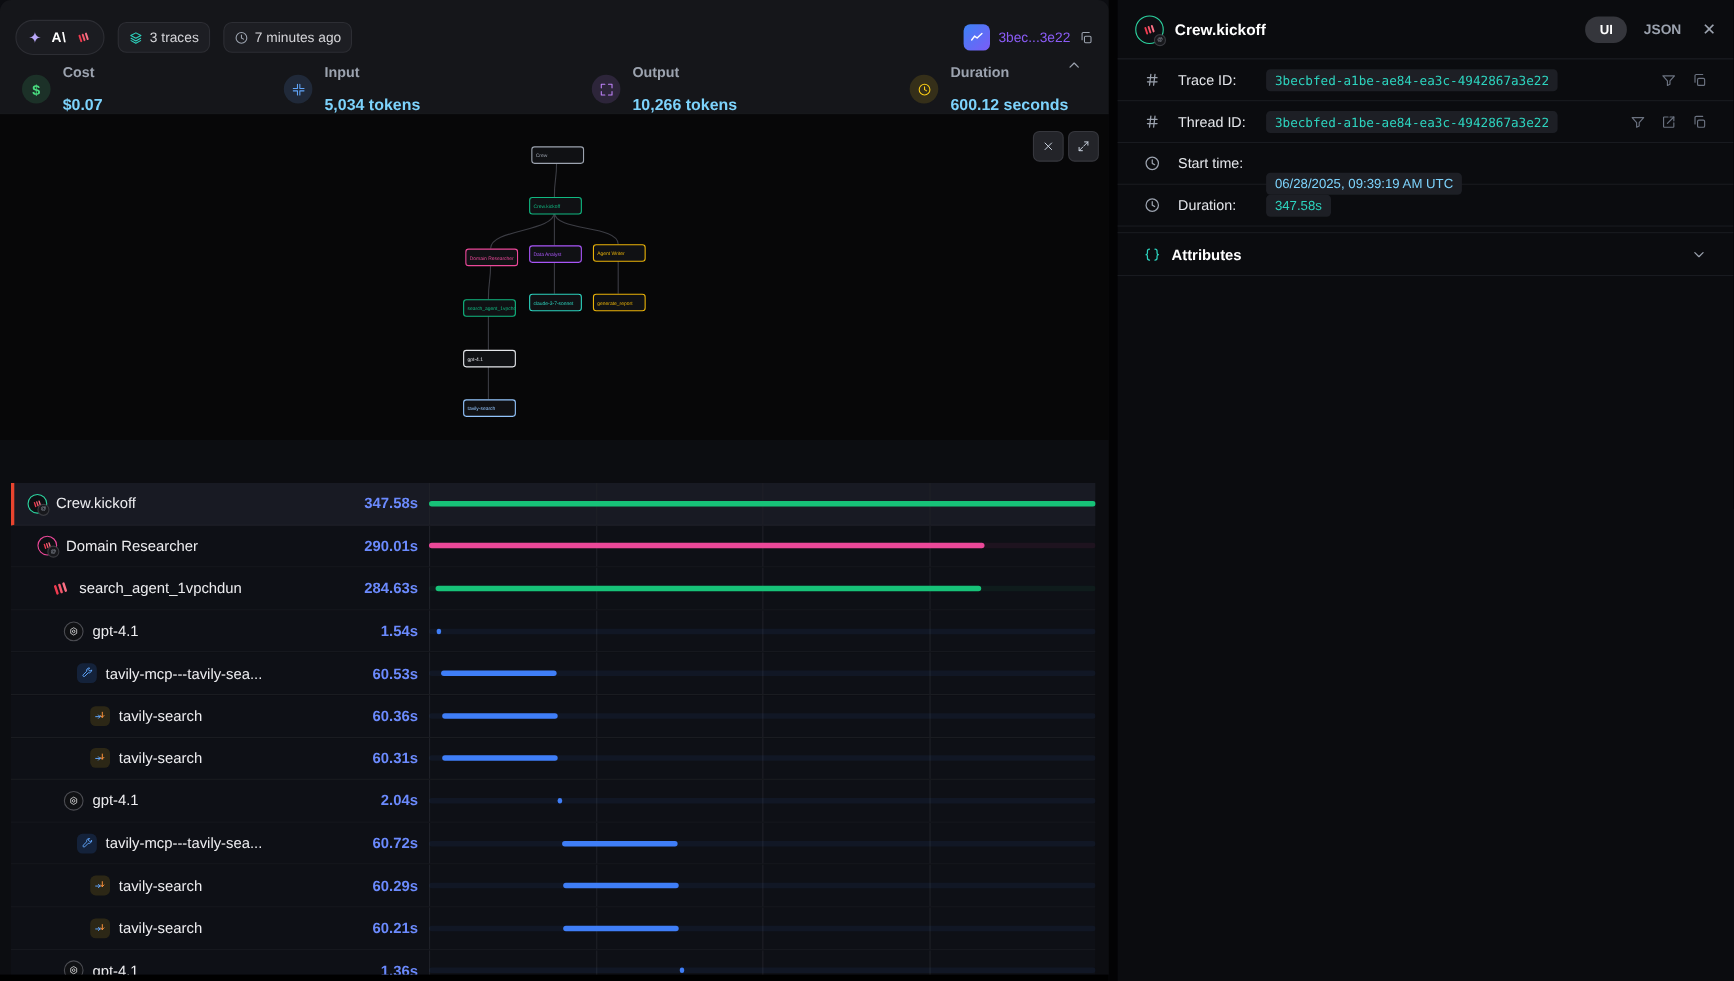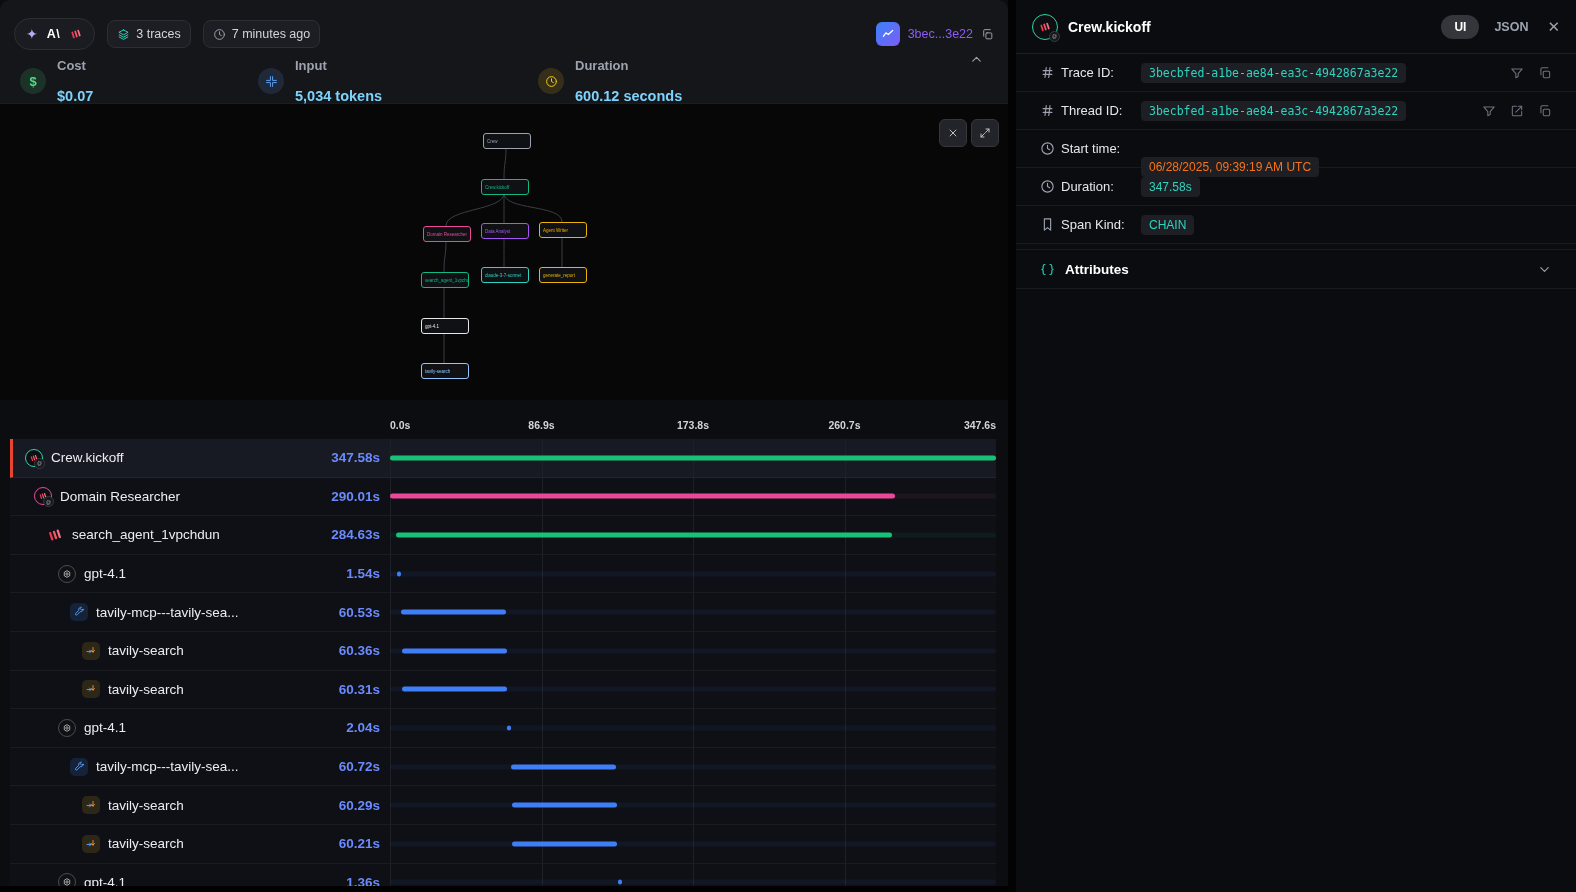--- a/index.html
+++ b/index.html
@@ -76,21 +76,21 @@
   .ric.hdr>svg{width:14px;height:14px}
   .rtitle{font-size:14px;font-weight:700;color:#fff}
   .rtabs{margin-left:auto;display:flex;align-items:center;gap:15px}
   .tab-pill{background:#35363c;color:#fff;font-size:12px;font-weight:700;border-radius:13px;padding:5px 13px;cursor:pointer}
   .tab-plain{color:#9ca3af;font-size:12.5px;font-weight:700;cursor:pointer}
   .close-x{color:#9ca3af;font-size:15px;margin-left:4px;cursor:pointer}
   .sdk-row{display:flex;justify-content:flex-end;padding:14px 20px 13px 0}
   .sdk-badge{border:1px solid #14b8a6;color:#2dd4bf;background:rgba(45,212,191,.06);font-size:12.5px;font-weight:700;border-radius:7px;padding:5px 11px}
   .drow{display:flex;align-items:center;height:37px;padding:0 24px;border-bottom:1px solid #191b20}
   .drow .si.lbl{color:#9ca3af;font-size:15px;flex:none}
-  .dlabel{font-size:13px;color:#e5e7eb;margin-left:6px;width:80px;flex:none}
+  .dlabel{font-size:13px;color:#e5e7eb;margin-left:16px;width:80px;flex:none}
   .dval{background:#1d1f25;border-radius:4px;padding:3px 8px;font-size:12px;white-space:nowrap}
   .dval.mono{font-family:"DejaVu Sans Mono",monospace;font-size:11.5px}
   .dactions{margin-left:auto;display:flex;gap:14px;color:#6b7280}
   .dactions .si{font-size:14px;cursor:pointer}
   .attr-row{display:flex;align-items:center;height:38px;padding:0 24px;margin-top:5px;border-top:1px solid #191b20;border-bottom:1px solid #191b20;cursor:pointer}
   .attr-row .si.teal{color:#2dd4bf;font-size:15px}
   .attr-label{font-size:13.5px;font-weight:700;color:#fff;margin-left:10px}
   .attr-chev{margin-left:auto;color:#9ca3af;font-size:15px}
 </style>
 </head>
@@ -163,20 +163,36 @@
                   <path d="M10 3v7H3"></path>
                   <path d="M14 3v7h7"></path>
                   <path d="M10 21v-7H3"></path>
                   <path d="M14 21v-7h7"></path>
                 </svg>
               </span>
             </span>
             <span>
               <span class="mlabel">Input</span>
               <span class="mvalue">5,034 tokens</span>
+            </span>
+          </div>
+          <div class="metric">
+            <span class="micon" style="color: rgb(192, 132, 252); background: rgba(192, 132, 252, 0.14);">
+              <span class="si">
+                <svg viewBox="0 0 24 24" fill="none" stroke="currentColor" stroke-width="1.8" stroke-linecap="round" stroke-linejoin="round">
+                  <path d="M3 9V3h6"></path>
+                  <path d="M21 9V3h-6"></path>
+                  <path d="M3 15v6h6"></path>
+                  <path d="M21 15v6h-6"></path>
+                </svg>
+              </span>
+            </span>
+            <span>
+              <span class="mlabel">Output</span>
+              <span class="mvalue">10,266 tokens</span>
             </span>
           </div>
           <div class="metric">
             <span class="micon" style="color: rgb(250, 204, 21); background: rgba(250, 204, 21, 0.14);">
               <span class="si">
                 <svg viewBox="0 0 24 24" fill="none" stroke="currentColor" stroke-width="1.8" stroke-linecap="round" stroke-linejoin="round">
                   <circle cx="12" cy="12" r="9"></circle>
                   <path d="M12 7v5l3.5 2"></path>
                 </svg>
               </span>
@@ -248,29 +264,20 @@
       <div class="gbtn expand">
           <span class="si">
             <svg viewBox="0 0 24 24" fill="none" stroke="currentColor" stroke-width="1.8" stroke-linecap="round" stroke-linejoin="round">
               <path d="M14 4h6v6M10 20H4v-6M20 4l-7 7M11 13l-7 7"></path>
             </svg>
           </span>
         </div>
     </div>
 
     <div class="timeline">
-      <div class="axis">
-          <div class="axis-area" id="axis-area">
-            <span class="tick" style="left: 0%; transform: none;">0.0s</span>
-            <span class="tick" style="left: 25%; transform: translateX(-50%);">86.9s</span>
-            <span class="tick" style="left: 50%; transform: translateX(-50%);">173.8s</span>
-            <span class="tick" style="left: 75%; transform: translateX(-50%);">260.7s</span>
-            <span class="tick" style="left: 100%; transform: translateX(-100%);">347.6s</span>
-          </div>
-        </div>
       <div class="rows" id="rows">
           <div class="trow selected">
             <div class="trow-left" style="padding-left: 12px;">
               <span class="ric circ" style="border: 1.5px solid rgb(45, 212, 160); background: rgb(13, 15, 19);">
                 <svg viewBox="0 0 24 24">
                   <g transform="rotate(-18 12 12)">
                     <rect x="5.2" y="6" width="3" height="12" rx="1.5" fill="#ef3a4f"></rect>
                     <rect x="10.5" y="6" width="3" height="12" rx="1.5" fill="#f4566a"></rect>
                     <rect x="15.8" y="6" width="3" height="12" rx="1.5" fill="#f97084"></rect>
                   </g>
@@ -591,42 +598,32 @@
           </span>
         </div>
         <div class="drow">
           <span class="si lbl">
             <svg viewBox="0 0 24 24" fill="none" stroke="currentColor" stroke-width="1.8" stroke-linecap="round" stroke-linejoin="round">
               <circle cx="12" cy="12" r="9"></circle>
               <path d="M12 7v5l3.5 2"></path>
             </svg>
           </span>
           <span class="dlabel">Start time:</span>
-          <span class="dval" style="color: #f97316; margin-top: 36px;">06/28/2025, 09:39:19 AM UTC</span>
+          <span class="dval" style="color: #7dd3fc; margin-top: 36px;">06/28/2025, 09:39:19 AM UTC</span>
           <span class="dactions"></span>
         </div>
         <div class="drow">
           <span class="si lbl">
             <svg viewBox="0 0 24 24" fill="none" stroke="currentColor" stroke-width="1.8" stroke-linecap="round" stroke-linejoin="round">
               <circle cx="12" cy="12" r="9"></circle>
               <path d="M12 7v5l3.5 2"></path>
             </svg>
           </span>
           <span class="dlabel">Duration:</span>
           <span class="dval" style="color: rgb(45, 212, 191);">347.58s</span>
-          <span class="dactions"></span>
-        </div>
-        <div class="drow">
-          <span class="si lbl">
-            <svg viewBox="0 0 24 24" fill="none" stroke="currentColor" stroke-width="1.8" stroke-linecap="round" stroke-linejoin="round">
-              <path d="M7 3h10v18l-5-4-5 4V3z"></path>
-            </svg>
-          </span>
-          <span class="dlabel">Span Kind:</span>
-          <span class="dval" style="color: rgb(45, 212, 191);">CHAIN</span>
           <span class="dactions"></span>
         </div>
       </div>
     <div class="attr-row">
       <span class="si teal">
           <svg viewBox="0 0 24 24" fill="none" stroke="currentColor" stroke-width="1.8" stroke-linecap="round" stroke-linejoin="round">
             <path d="M8 4c-2.2 0-3 1-3 3v2.5C5 11 4 12 3 12c1 0 2 1 2 2.5V17c0 2 .8 3 3 3"></path>
             <path d="M16 4c2.2 0 3 1 3 3v2.5c0 1.5 1 2.5 2 2.5-1 0-2 1-2 2.5V17c0 2-.8 3-3 3"></path>
           </svg>
         </span>

